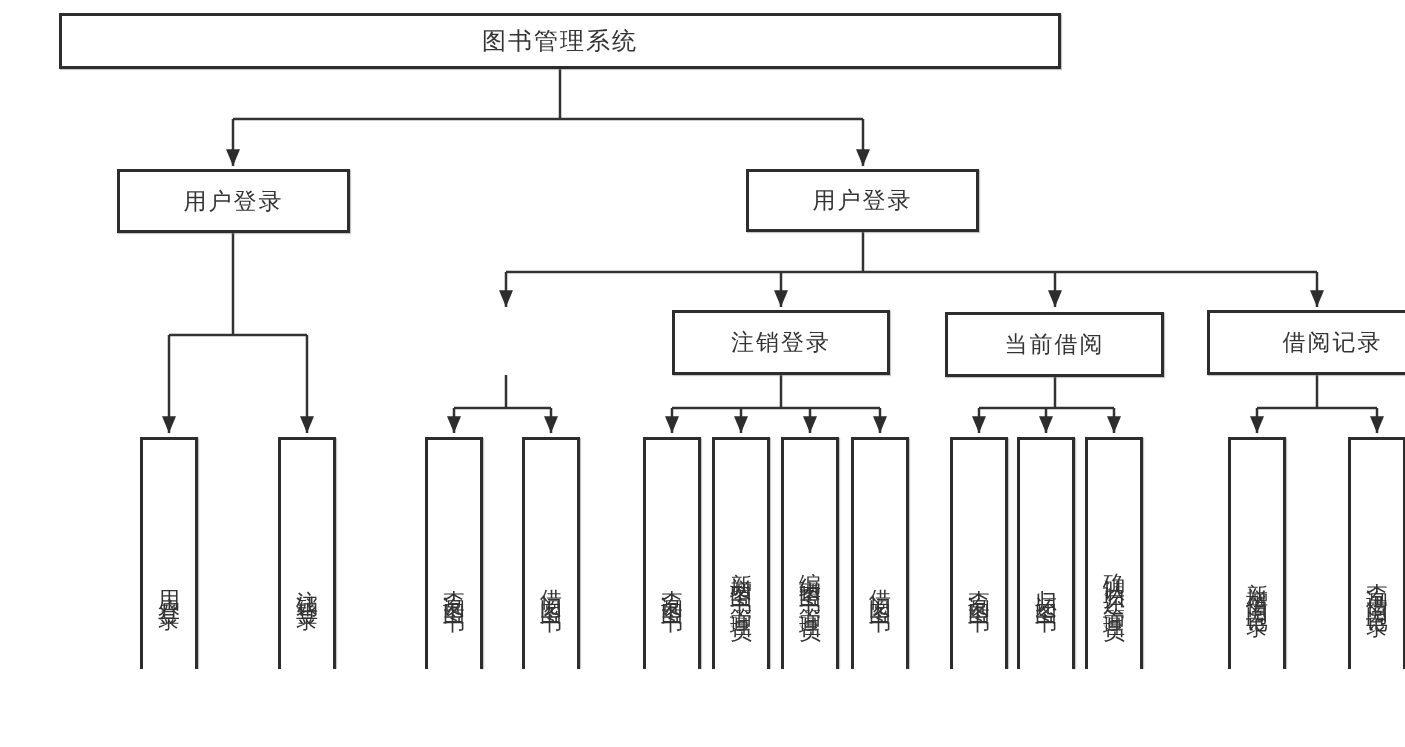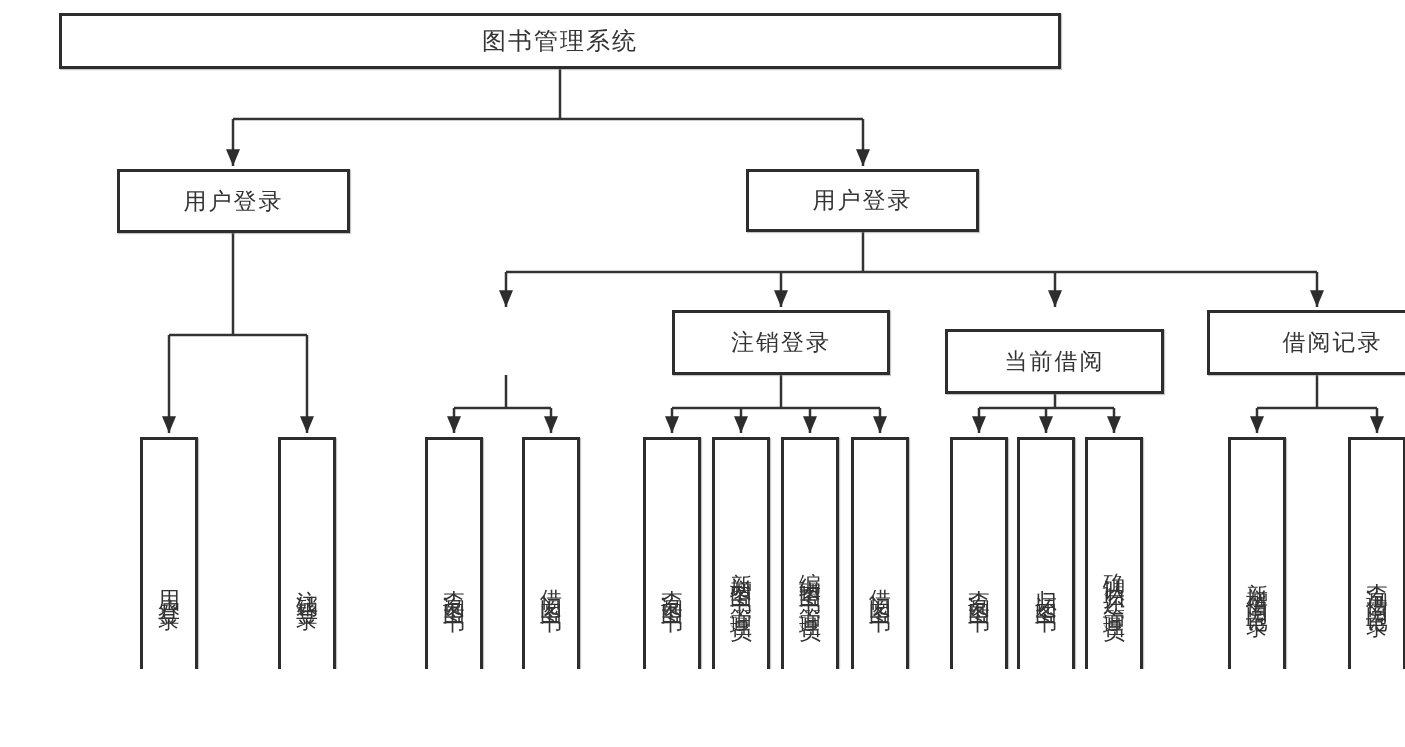--- a/index.html
+++ b/index.html
@@ -117,21 +117,21 @@
       </g>
     </g>
   </svg>
 
   <div class="node h root" style="left:24px; top:13px; width:1002px; height:56px;">图书管理系统</div>
 
   <div class="node h" style="left:82px; top:169px; width:233px; height:64px;">用户登录</div>
   <div class="node h" style="left:711px; top:169px; width:233px; height:63px;">用户登录</div>
 
   <div class="node h" style="left:637px; top:310px; width:218px; height:65px;">注销登录</div>
-  <div class="node h" style="left:910px; top:329px; width:219px; height:65px;">当前借阅</div>
+  <div class="node h" style="left:910px; top:312px; width:219px; height:65px;">当前借阅</div>
   <div class="node h" style="left:1172px; top:310px; width:221px; height:65px;padding-left:30px;">借阅记录</div>
 
   <div class="node v" style="left:105px; top:437px; width:58px; height:298px;">
     <span>用户登录</span>
   </div>
   <div class="node v" style="left:243px; top:437px; width:58px; height:298px;">
     <span>注销登录</span>
   </div>
 
   <div class="node v" style="left:390px; top:437px; width:58px; height:298px;">

